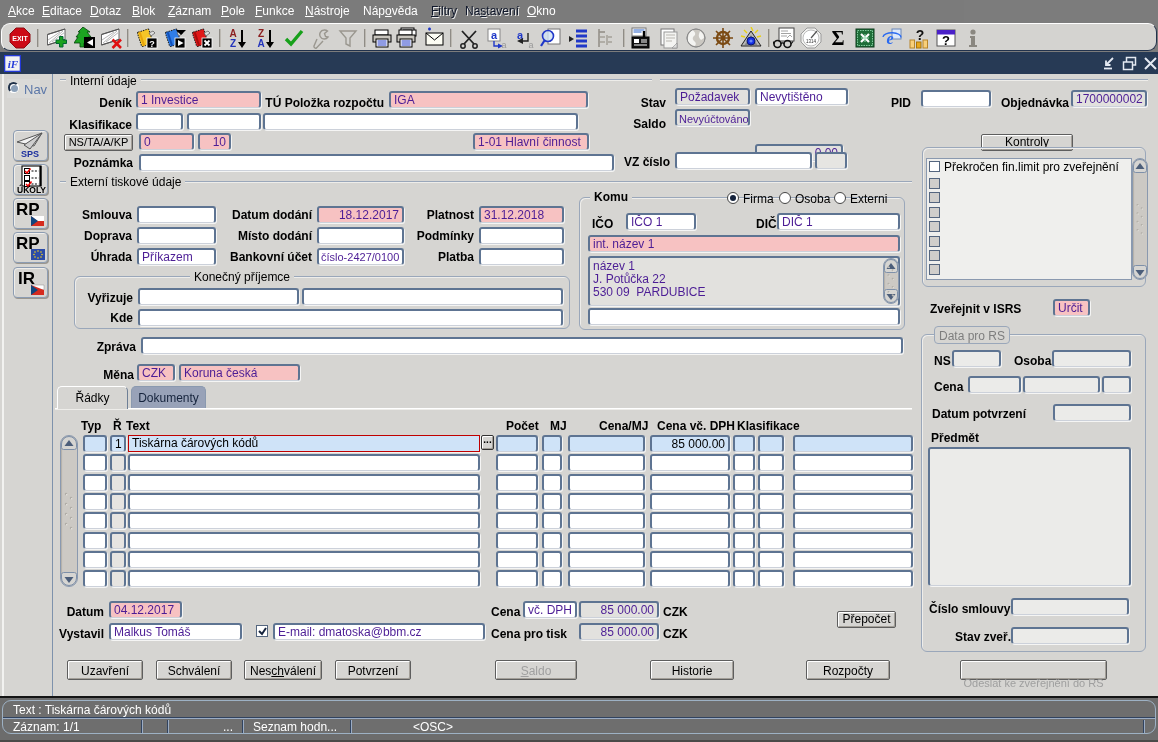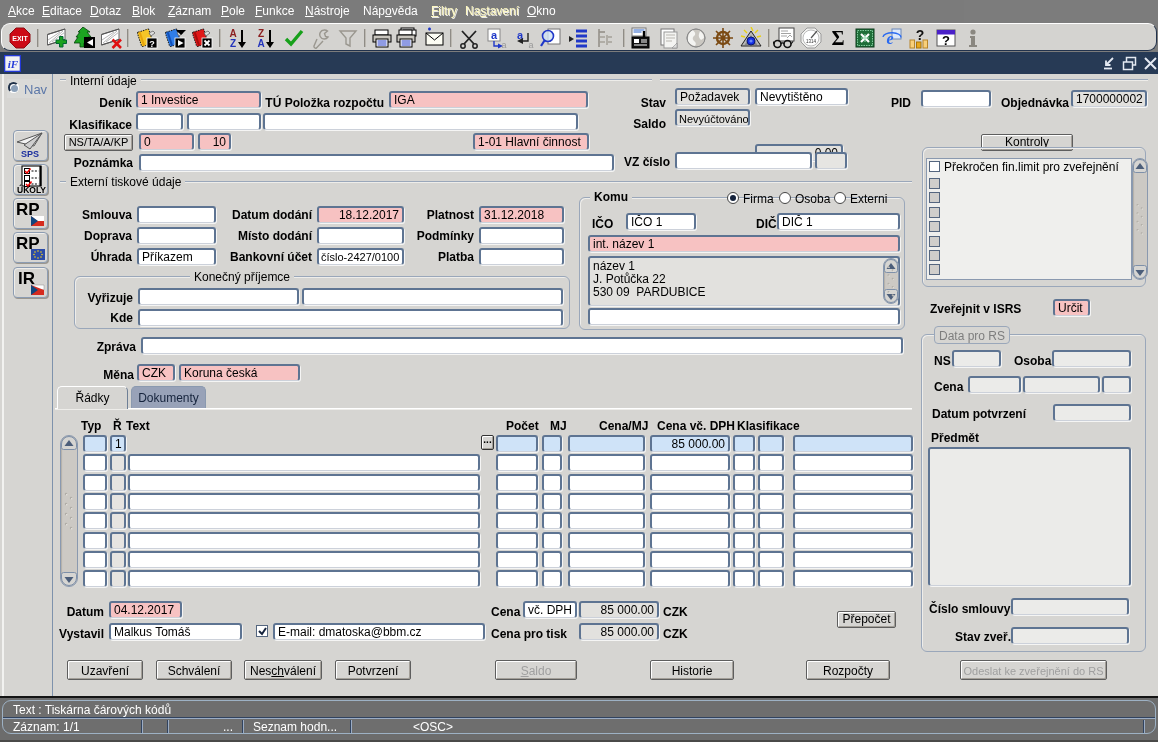--- a/index.html
+++ b/index.html
@@ -2,34 +2,34 @@
 <html><head>
 <meta charset="utf-8">
 <style>
 * { margin:0; padding:0; box-sizing:border-box; }
 html,body { width:1158px; height:742px; overflow:hidden; }
 body { font-family:"Liberation Sans", sans-serif; background:#d6d5d2; position:relative; }
 .abs { position:absolute; }
 
 #menubar { left:0; top:0; width:964px; height:22px; background:#7b7b7b; color:#fff; font-size:12px; }
 #menubar span.mi { position:absolute; top:4px; }
-#menubar span.dis { color:#fef9c3; text-shadow:1px 1px 0 #e8e8e8; }
+#menubar span.dis { color:#0f172a; text-shadow:1px 1px 0 #e8e8e8; }
 
 #toolbar { left:1px; top:23px; width:1156px; height:28px; background:#d4d3d0; border:1px solid #fff; border-right-color:#22324c; border-bottom-color:#22324c; border-radius:9px; }
 #menufill { left:0; top:0; width:1158px; height:52px; background:#7c7c7c; }
 .ticon { position:absolute; top:3px; width:22px; height:22px; }
 .tsep { position:absolute; top:5px; width:2px; height:18px; background:#bcb9b2; border-left:1px solid #8f8c86; }
 
 #titlebar { left:0; top:52px; width:1158px; height:22px; background:#273a55; color:#e8edf5; font-size:13px; }
 
 #canvas { left:0; top:74px; width:1158px; height:668px; background:#d6d5d2; }
 
 .lb { position:absolute; font-size:12px; font-weight:bold; color:#000; white-space:nowrap; }
 
-.fld { position:absolute; height:17px; background:#fff; border:2px solid #5e7492; border-bottom:1px solid #ccd1da; border-radius:3px; font-size:12px; color:#000000; padding:0px 3px 0 3px; white-space:nowrap; overflow:hidden; box-shadow:1px 1px 0 rgba(255,255,255,0.75); }
+.fld { position:absolute; height:17px; background:#fff; border:2px solid #5e7492; border-bottom:1px solid #ccd1da; border-radius:3px; font-size:12px; color:#4c1d95; padding:0px 3px 0 3px; white-space:nowrap; overflow:hidden; box-shadow:1px 1px 0 rgba(255,255,255,0.75); }
 .pink { background:#f7c2c2; }
 .gray { background:#e2e1de; }
 .lgray { background:#ebebe9; }
 .rt { text-align:right; }
 
 .gline { position:absolute; height:2px; border-top:1px solid #9aa7ba; border-bottom:1px solid #eeedea; }
 .gtitle { position:absolute; font-size:12px; color:#000; background:#d6d5d2; padding:0 4px; white-space:nowrap; }
 .gbox { position:absolute; border:1px solid #9aa7ba; border-radius:6px; box-shadow:inset 1px 1px 0 #eeedea; }
 
 .btn { position:absolute; background:#d6d5d2; border:1px solid #5e5e5e; box-shadow:inset 1px 1px 0 #ffffff, inset -1px -1px 0 #a39f98; font-size:12px; color:#000; text-align:center; border-radius:2px; }
@@ -478,20 +478,21 @@
 <span class="lb" style="left:113px;top:345px;">Ř</span>
 <span class="lb" style="left:126px;top:345px;">Text</span>
 <span class="lb" style="left:506px;top:345px;">Počet</span>
 <span class="lb" style="left:550px;top:345px;">MJ</span>
 <span class="lb" style="left:599px;top:345px;">Cena/MJ</span>
 <span class="lb" style="left:657px;top:345px;">Cena vč. DPH</span>
 <span class="lb" style="left:737px;top:345px;">Klasifikace</span>
 
 <div class="cell brow" style="left:83px;top:361px;width:24px;"></div>
 <div class="cell brow" style="left:110px;top:361px;width:16px;text-align:right;">1</div>
+<div class="cell brow" style="left:128px;top:361px;width:352px;border:1px solid #c00000;border-radius:0;">Tiskárna čárových kódů</div>
 <div class="cell brow" style="left:496px;top:361px;width:42px;"></div>
 <div class="cell brow" style="left:542px;top:361px;width:20px;"></div>
 <div class="cell brow" style="left:568px;top:361px;width:77px;"></div>
 <div class="cell brow" style="left:650px;top:361px;width:80px;text-align:right;">85 000.00</div>
 <div class="cell brow" style="left:733px;top:361px;width:22px;"></div>
 <div class="cell brow" style="left:758px;top:361px;width:26px;"></div>
 <div class="cell brow" style="left:793px;top:361px;width:120px;"></div>
 <div class="btn" style="left:481px;top:361px;width:13px;height:15px;font-size:10px;line-height:8px;font-weight:bold;border-color:#333;">...</div>
 <div class="cell" style="left:83px;top:380px;width:24px;"></div>
 <div class="cell grow" style="left:110px;top:380px;width:16px;"></div>
@@ -679,21 +680,21 @@
 <span class="lb" style="left:663px;top:553px;">CZK</span>
 <div class="btn" style="left:837px;top:537px;width:59px;height:17px;">Přepočet</div>
 
 <div class="btn" style="left:67px;top:586px;width:76px;height:20px;padding-top:3px;">Uzavření</div>
 <div class="btn" style="left:156px;top:586px;width:76px;height:20px;padding-top:3px;">Schválení</div>
 <div class="btn" style="left:244px;top:586px;width:78px;height:20px;padding-top:3px;">Nes<u>ch</u>válení</div>
 <div class="btn" style="left:335px;top:586px;width:76px;height:20px;padding-top:3px;">Potvrzení</div>
 <div class="btn dis" style="left:495px;top:586px;width:82px;height:20px;padding-top:3px;"><u>S</u>aldo</div>
 <div class="btn" style="left:650px;top:586px;width:84px;height:20px;padding-top:3px;">Historie</div>
 <div class="btn" style="left:806px;top:586px;width:84px;height:20px;padding-top:3px;">Rozpočty</div>
-<div class="btn dis" style="left:960px;top:586px;width:147px;height:20px;padding-top:4px;font-size:11px;white-space:nowrap;">Odeslat ke zveřejnění do RS</div>
+<div class="btn dis" style="left:960px;top:586px;width:147px;height:20px;padding-top:16px;font-size:11px;white-space:nowrap;">Odeslat ke zveřejnění do RS</div>
 </div>
 <div id="statusarea" class="abs"></div>
 <div id="statusp" class="abs">
   <span style="position:absolute;left:10px;top:2px;">Text : Tiskárna čárových kódů</span>
   <div style="position:absolute;left:0;top:16px;width:1152px;height:2px;background:#31435f;border-bottom:1px solid #9bacc4;"></div>
   <div style="position:absolute;left:0;top:17px;width:1152px;height:17px;">
     <span style="position:absolute;left:10px;top:2px;">Záznam: 1/1</span>
     <span class="ssep" style="left:138px"></span>
     <span class="ssep" style="left:164px"></span>
     <span style="position:absolute;left:220px;top:2px;">...</span>

